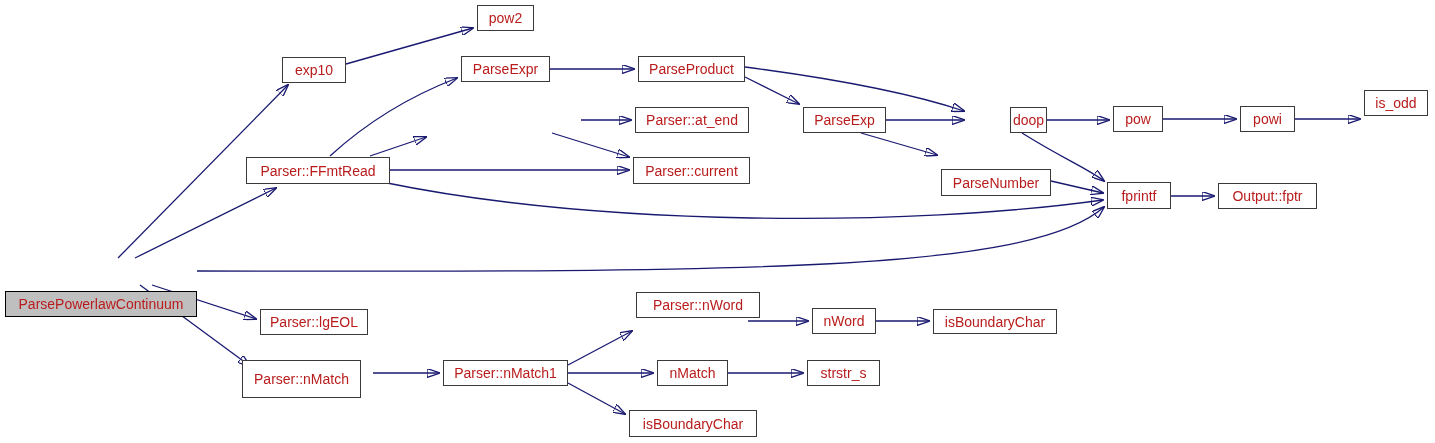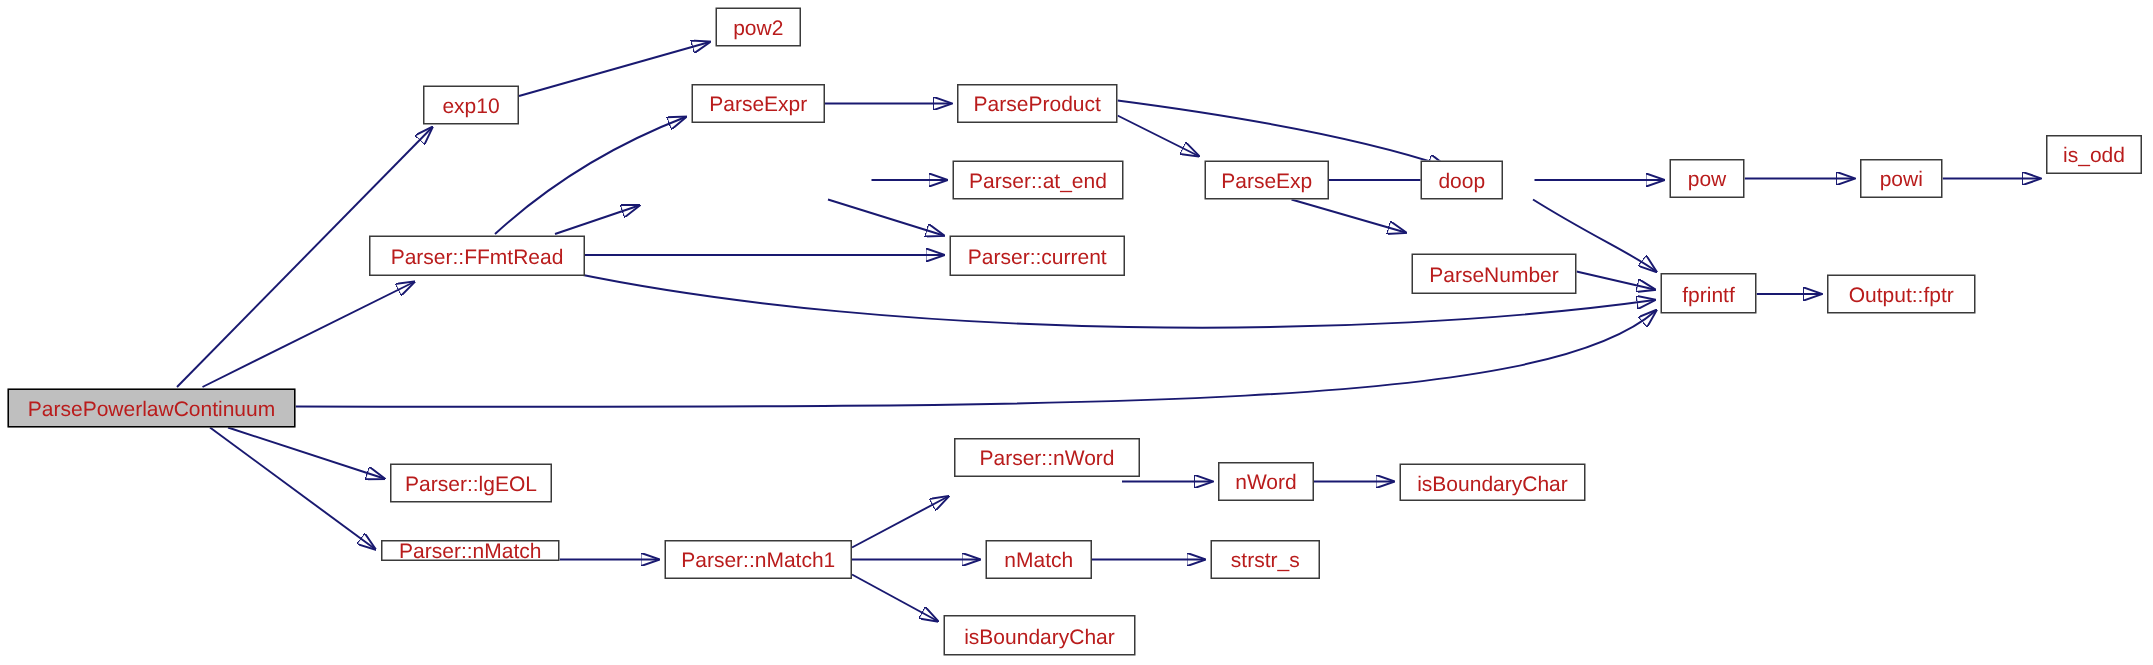--- a/index.html
+++ b/index.html
@@ -37,20 +37,21 @@
     justify-content: center;
     font-size: 14px;
     color: #b91c1c;
     white-space: nowrap;
     cursor: pointer;
     z-index: 2;
   }
   .node.root {
     background: #bfbfbf;
     border-color: #000000;
+    margin-top: 32px;
   }
 </style>
 </head>
 <body>
 
 <div class="canvas">
 
   <svg class="edges" viewBox="0 0 1435 443" xmlns="http://www.w3.org/2000/svg">
     <defs>
       <marker id="arrow" markerUnits="userSpaceOnUse" markerWidth="13" markerHeight="9" refX="12" refY="4.5" orient="auto">
@@ -103,21 +104,21 @@
     </div>
   <div class="node" style="left:638px;top:56px;width:107px;height:26px">
       <span>ParseProduct</span>
     </div>
   <div class="node" style="left:635px;top:107px;width:114px;height:26px">
       <span>Parser::at_end</span>
     </div>
   <div class="node" style="left:803px;top:107px;width:83px;height:26px">
       <span>ParseExp</span>
     </div>
-  <div class="node" style="left:947px;top:107px;width:55px;height:26px">
+  <div class="node" style="left:1010px;top:107px;width:37px;height:26px">
       <span>doop</span>
     </div>
   <div class="node" style="left:1113px;top:106px;width:50px;height:26px">
       <span>pow</span>
     </div>
   <div class="node" style="left:1240px;top:106px;width:55px;height:26px">
       <span>powi</span>
     </div>
   <div class="node" style="left:1364px;top:90px;width:64px;height:26px">
       <span>is_odd</span>
@@ -133,21 +134,21 @@
     </div>
   <div class="node" style="left:1107px;top:182px;width:64px;height:27px">
       <span>fprintf</span>
     </div>
   <div class="node" style="left:1218px;top:183px;width:99px;height:26px">
       <span>Output::fptr</span>
     </div>
   <div class="node" style="left:260px;top:309px;width:108px;height:26px">
       <span>Parser::lgEOL</span>
     </div>
-  <div class="node" style="left:254px;top:360px;width:119px;height:14px">
+  <div class="node" style="left:242px;top:360px;width:119px;height:38px">
       <span>Parser::nMatch</span>
     </div>
   <div class="node" style="left:443px;top:360px;width:125px;height:26px">
       <span>Parser::nMatch1</span>
     </div>
   <div class="node" style="left:636px;top:292px;width:124px;height:26px">
       <span>Parser::nWord</span>
     </div>
   <div class="node" style="left:812px;top:308px;width:64px;height:26px">
       <span>nWord</span>

